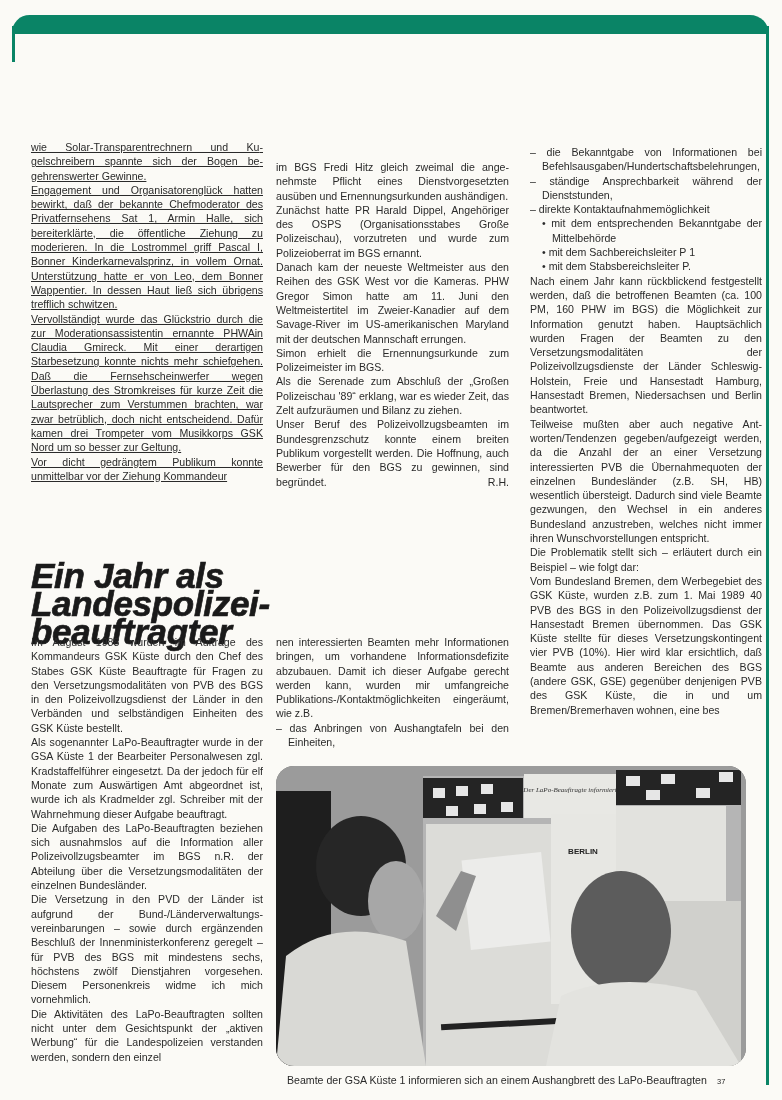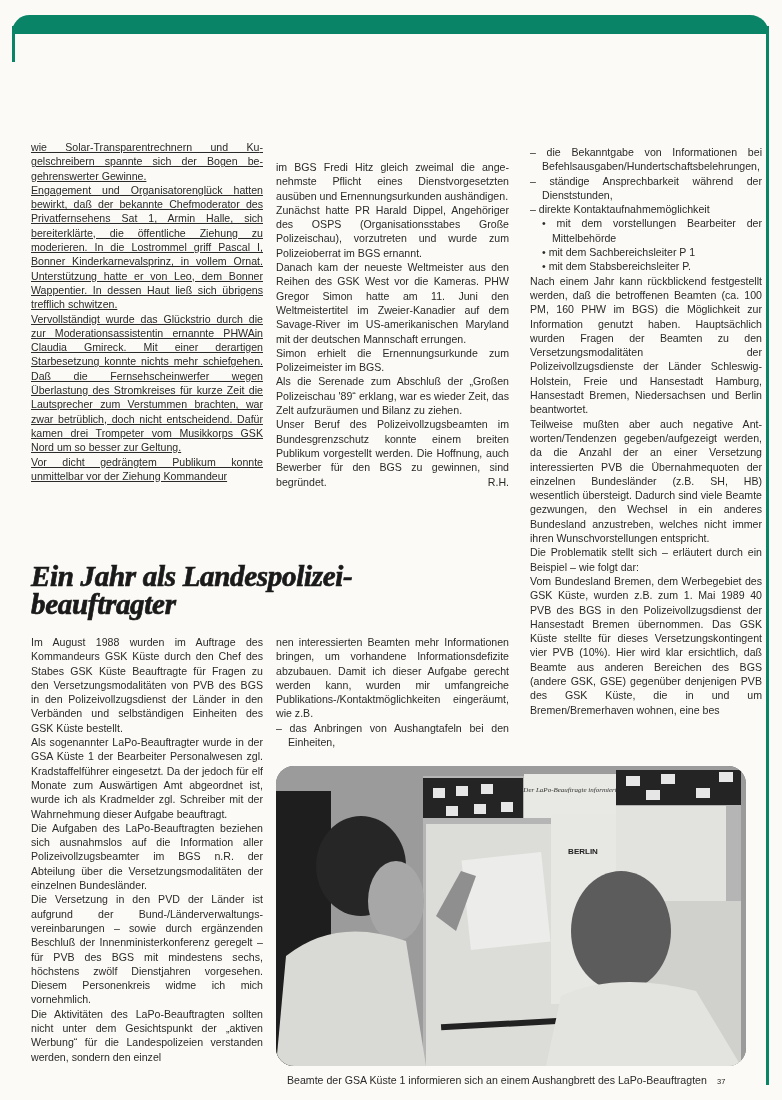--- a/index.html
+++ b/index.html
@@ -32,22 +32,22 @@
   .col1 { left: 31px; top: 140px; width: 232px; text-decoration: underline; }
   .col2 { left: 276px; top: 160px; width: 233px; }
   .col3 { left: 522px; top: 145px; width: 232px; margin-left: 8px; }
   .col4 { left: 31px; top: 635px; width: 232px; }
   .col5 { left: 276px; top: 635px; width: 233px; }
   .sig { float: right; }
   .dash-item { padding-left: 12px; text-indent: -12px; text-align: justify; }
   .bullet-item { padding-left: 22px; text-indent: -10px; }
   .headline {
     position: absolute; left: 31px; top: 562px; width: 420px;
-    font-family: Liberation Serif, serif; font-weight: 900; font-style: italic;
-    font-size: 29px; line-height: 28px; color: #1a1a1a; letter-spacing: -0.3px;
+    font-family: Liberation Sans, sans-serif; font-weight: 900; font-style: italic;
+    font-size: 35px; line-height: 28px; color: #1a1a1a; letter-spacing: -0.3px;
     -webkit-text-stroke: 0.7px #1a1a1a;
   }
   .photo {
     position: absolute; left: 276px; top: 766px; width: 470px; height: 300px;
     border-radius: 18px; overflow: hidden; background: #737373;
   }
   .caption {
     position: absolute; left: 278px; top: 1074px; width: 470px;
     font-size: 10.6px; color: #2a2a2a; margin-left: 9px;
   }
@@ -76,21 +76,21 @@
   <p>Danach kam der neueste Weltmeister aus den Reihen des GSK West vor die Kame­ras. PHW Gregor Simon hatte am 11. Juni den Weltmeistertitel im Zweier-Kanadier auf dem Savage-River im US-amerikani­schen Maryland mit der deutschen Mann­schaft errungen.</p>
   <p>Simon erhielt die Ernennungsurkunde zum Polizeimeister im BGS.</p>
   <p>Als die Serenade zum Abschluß der „Gro­ßen Polizeischau '89“ erklang, war es wie­der Zeit, das Zelt aufzuräumen und Bilanz zu ziehen.</p>
   <p><span>Unser Beruf des Polizeivollzugsbeamten im Bundesgrenzschutz konnte einem brei­ten Publikum vorgestellt werden. Die Hoff­nung, auch Bewerber für den BGS zu gewinnen, sind begründet.</span> <span class="sig">R.H.</span></p>
 </div>
 
 <div class="col col3">
   <p class="dash-item">– die Bekanntgabe von Informationen bei Befehlsausgaben/Hundertschafts­belehrungen,</p>
   <p class="dash-item">– ständige Ansprechbarkeit während der Dienststunden,</p>
   <p class="dash-item">– direkte Kontaktaufnahmemöglichkeit</p>
-  <p class="bullet-item">• mit dem vorstellungen Bearbeiter der Mittelbehörde</p>
+  <p class="bullet-item">• mit dem entsprechenden Bekanntgabe der Mittelbehörde</p>
   <p class="bullet-item">• mit dem Sachbereichsleiter P 1</p>
   <p class="bullet-item">• mit dem Stabsbereichsleiter P.</p>
   <p>Nach einem Jahr kann rückblickend fest­gestellt werden, daß die betroffenen Be­amten (ca. 100 PM, 160 PHW im BGS) die Möglichkeit zur Information genutzt haben. Hauptsächlich wurden Fragen der Beam­ten zu den Versetzungsmodalitäten der Polizeivollzugsdienste der Länder Schles­wig-Holstein, Freie und Hansestadt Ham­burg, Hansestadt Bremen, Niedersachsen und Berlin beantwortet.</p>
   <p>Teilweise mußten aber auch negative Ant­worten/Tendenzen gegeben/aufgezeigt werden, da die Anzahl der an einer Verset­zung interessierten PVB die Übernahme­quoten der einzelnen Bundesländer (z.B. SH, HB) wesentlich übersteigt. Dadurch sind viele Beamte gezwungen, den Wech­sel in ein anderes Bundesland anzustre­ben, welches nicht immer ihren Wunsch­vorstellungen entspricht.</p>
   <p>Die Problematik stellt sich – erläutert durch ein Beispiel – wie folgt dar:</p>
   <p>Vom Bundesland Bremen, dem Werbe­gebiet des GSK Küste, wurden z.B. zum 1. Mai 1989 40 PVB des BGS in den Polizeivollzugsdienst der Hansestadt Bre­men übernommen. Das GSK Küste stellte für dieses Versetzungskontingent vier PVB (10%). Hier wird klar ersichtlich, daß Be­amte aus anderen Bereichen des BGS (andere GSK, GSE) gegenüber denjeni­gen PVB des GSK Küste, die in und um Bremen/Bremerhaven wohnen, eine bes­</p>
 </div>
 
 <div class="headline">
   <div>Ein Jahr als Landespolizei-</div>

